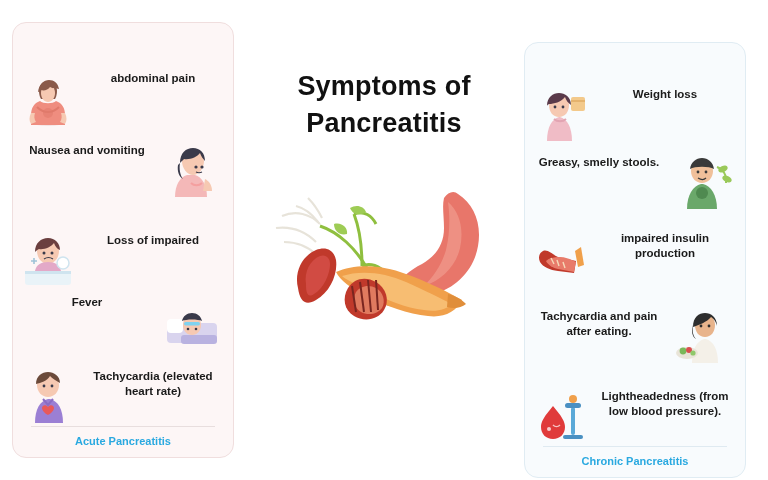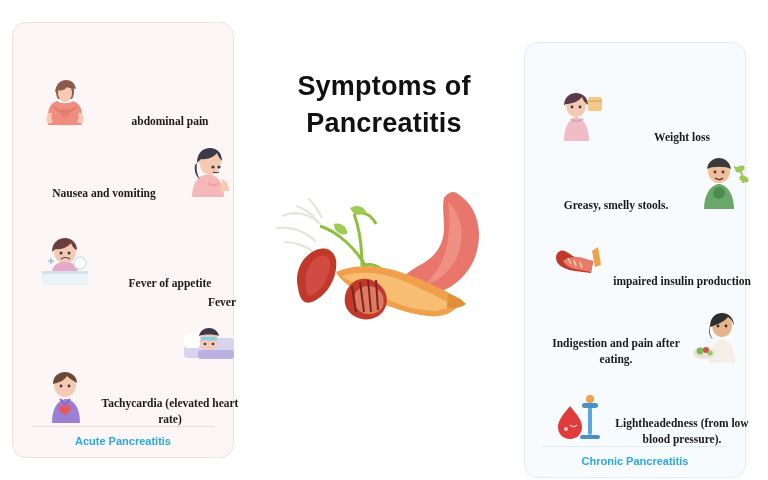--- a/index.html
+++ b/index.html
@@ -55,24 +55,23 @@
     font-weight: bold;
     color: #111111;
     line-height: 1.38;
     letter-spacing: 0.2px;
   }
 
   
   .row {
     position: absolute;
     display: flex;
-    align-items: flex-end;
+    align-items: flex-start;
     width: 206px;
-    left: 21px;
-    font-family: Liberation Serif, serif;
+    left: 4px;
   }
   .row .label {
     font-size: 11.5px;
     font-weight: bold;
     color: #1a1a1a;
     line-height: 1.33;
     flex: 1;
   }
   .row.icon-left .label  { text-align: center; padding-left: 4px; }
   .row.icon-right .label { text-align: center; padding-right: 4px; }
@@ -142,24 +141,24 @@
           <path d="M20 18c0-7 5-11 11-11s11 4 11 11-5 13-11 13-11-6-11-13z" fill="#f6c9b2"></path>
           <path d="M18 19c0-9 6-14 13-14s12 5 12 12c-3-1-5-4-6-7-3 4-10 7-15 6-2 1-3 2-4 3z" fill="#6b3f3f"></path>
           <path d="M18 38c1-6 6-9 13-9s12 3 13 9z" fill="#e3a9c8"></path>
           <circle cx="27" cy="20" r="1.5" fill="#3a3a4a"></circle>
           <circle cx="35" cy="20" r="1.5" fill="#3a3a4a"></circle>
           <path d="M27 26c3-2 6-2 9 0" stroke="#3a3a4a" stroke-width="1.2" fill="none"></path>
           <circle cx="46" cy="30" r="6" fill="#ffffff" stroke="#cfe4ef" stroke-width="1.5"></circle>
           <path d="M14 28h6M17 25v6" stroke="#9fc4d8" stroke-width="1.6"></path>
         </svg>
       </div>
-      <div class="label">Fever of appetite</div>
-    </div>
-
-    <div class="row icon-right" style="top: 272px; flex-direction: column;">
+      <div class="label">Loss of impaired</div>
+    </div>
+
+    <div class="row icon-right" style="top: 272px;">
       <div class="label">Fever</div>
       <div class="art">
         <svg viewBox="0 0 62 58">
           <rect x="6" y="28" width="50" height="20" rx="4" fill="#d9d4ee"></rect>
           <rect x="6" y="24" width="16" height="14" rx="4" fill="#ffffff"></rect>
           <path d="M22 30c0-6 4-10 9-10s9 4 9 10-4 10-9 10-9-4-9-10z" fill="#f6c9b2"></path>
           <path d="M21 26c1-5 5-8 10-8s9 3 10 8c-4-2-16-2-20 0z" fill="#3a3a4a"></path>
           <rect x="23" y="27" width="16" height="3.5" rx="1.7" fill="#7fd2f0"></rect>
           <circle cx="27" cy="34" r="1.3" fill="#3a3a4a"></circle>
           <circle cx="35" cy="34" r="1.3" fill="#3a3a4a"></circle>
@@ -229,21 +228,21 @@
           <path d="M14 20c-4 2-5 7-3 11 3 5 10 8 18 9l16 2 2-12-18-4c-5-2-10-8-15-6z" fill="#c0392b"></path>
           <path d="M30 26c6 0 12 2 17 5l-2 10-16-3c-5-1-10-4-12-8 3-3 8-4 13-4z" fill="#e87b6a"></path>
           <path d="M46 20l6-4 3 18-6 2z" fill="#f0a04b"></path>
           <path d="M22 27l3 6M28 29l2 6M34 31l2 6" stroke="#f6d9b8" stroke-width="1.4"></path>
         </svg>
       </div>
       <div class="label">impaired insulin production</div>
     </div>
 
     <div class="row icon-right" style="top: 266px;">
-      <div class="label">Indigestion and pain after eating.</div>
+      <div class="label">Tachycardia and pain after eating.</div>
       <div class="art">
         <svg viewBox="0 0 62 58">
           <path d="M22 16c0-7 5-11 10-11s10 4 10 11-4 12-10 12-10-5-10-12z" fill="#e8b48c"></path>
           <path d="M20 18c0-10 6-14 12-14s12 4 12 13c-1-5-4-8-6-9-4 5-12 8-18 10z" fill="#2e2e2e"></path>
           <path d="M20 16c-1 6 0 11 3 14-4-2-5-9-3-14z" fill="#2e2e2e"></path>
           <path d="M19 54c0-14 5-22 12-24h2c7 2 12 10 12 24z" fill="#f4f0e8"></path>
           <circle cx="28" cy="17" r="1.4" fill="#2e2e2e"></circle>
           <circle cx="36" cy="17" r="1.4" fill="#2e2e2e"></circle>
           <ellipse cx="14" cy="44" rx="11" ry="6" fill="#e9e4d8"></ellipse>
           <circle cx="10" cy="42" r="3.4" fill="#7bb85a"></circle>

